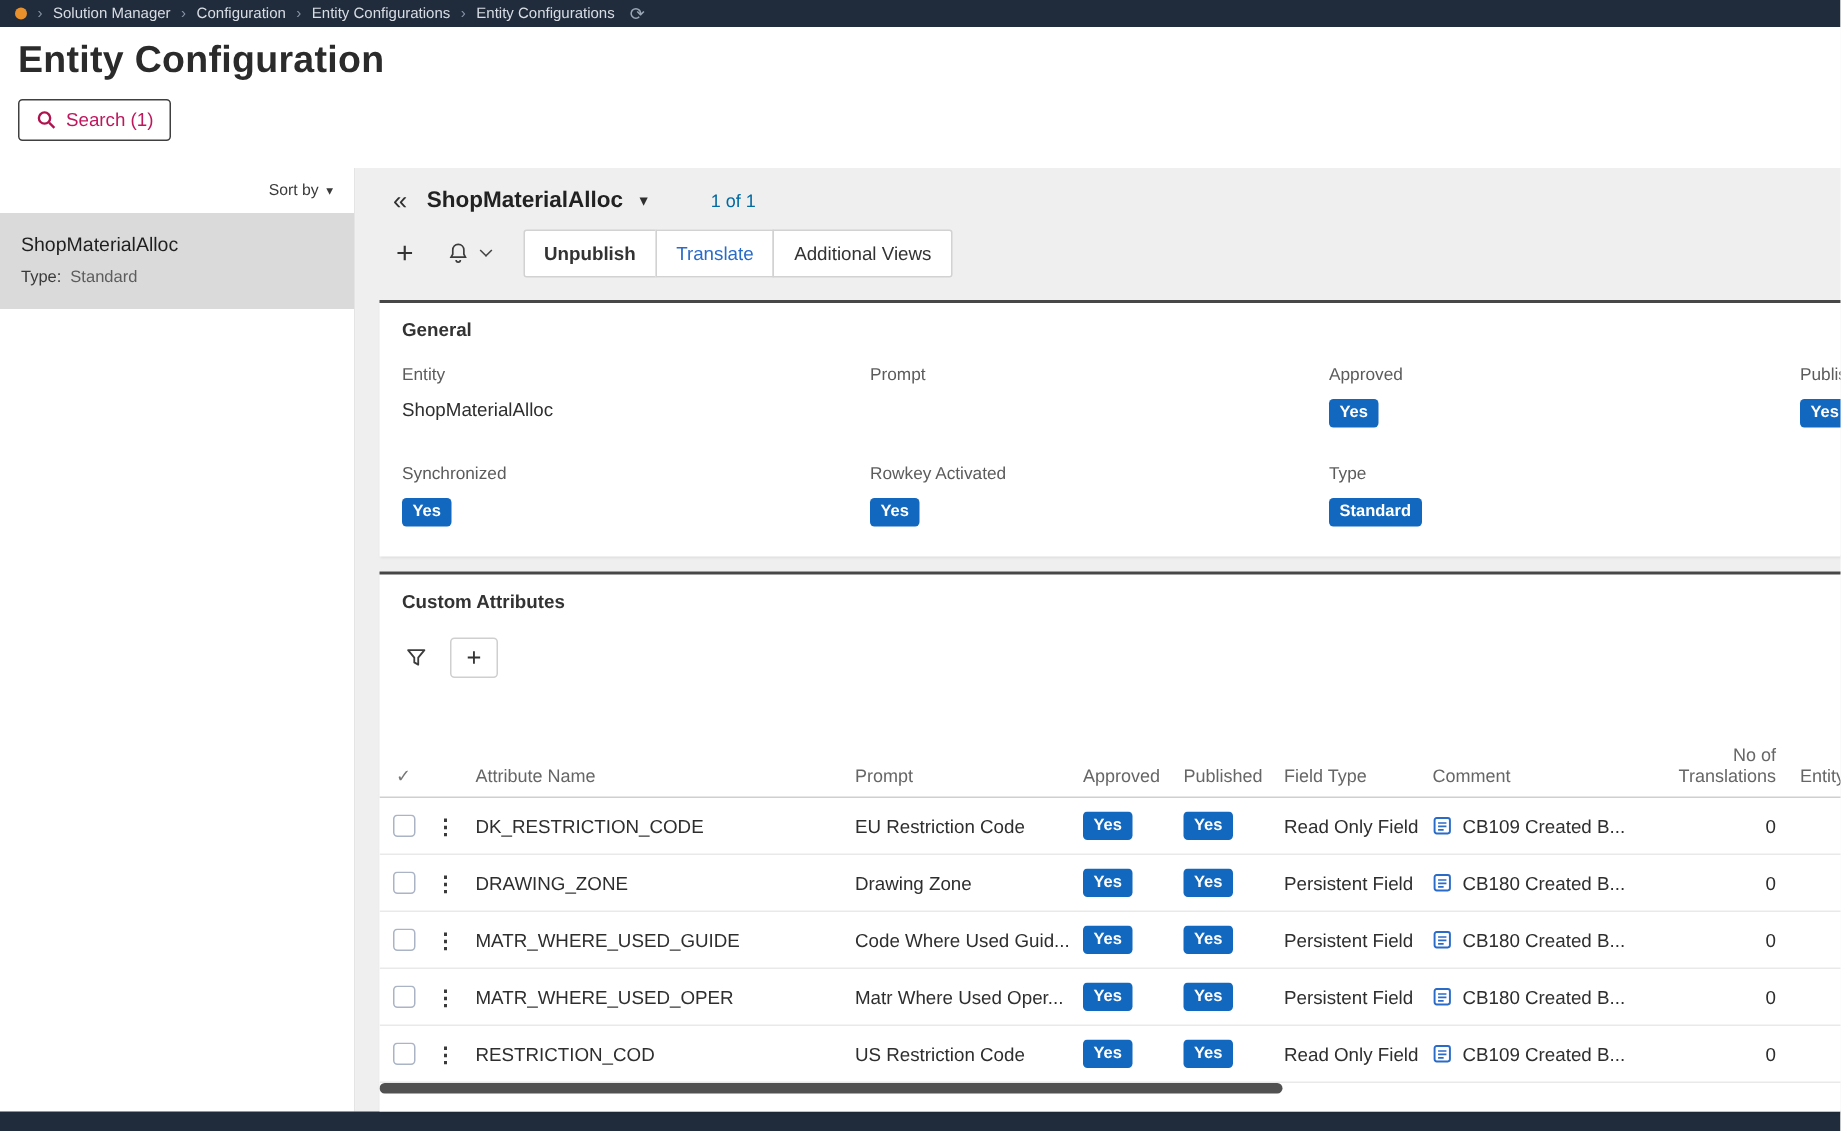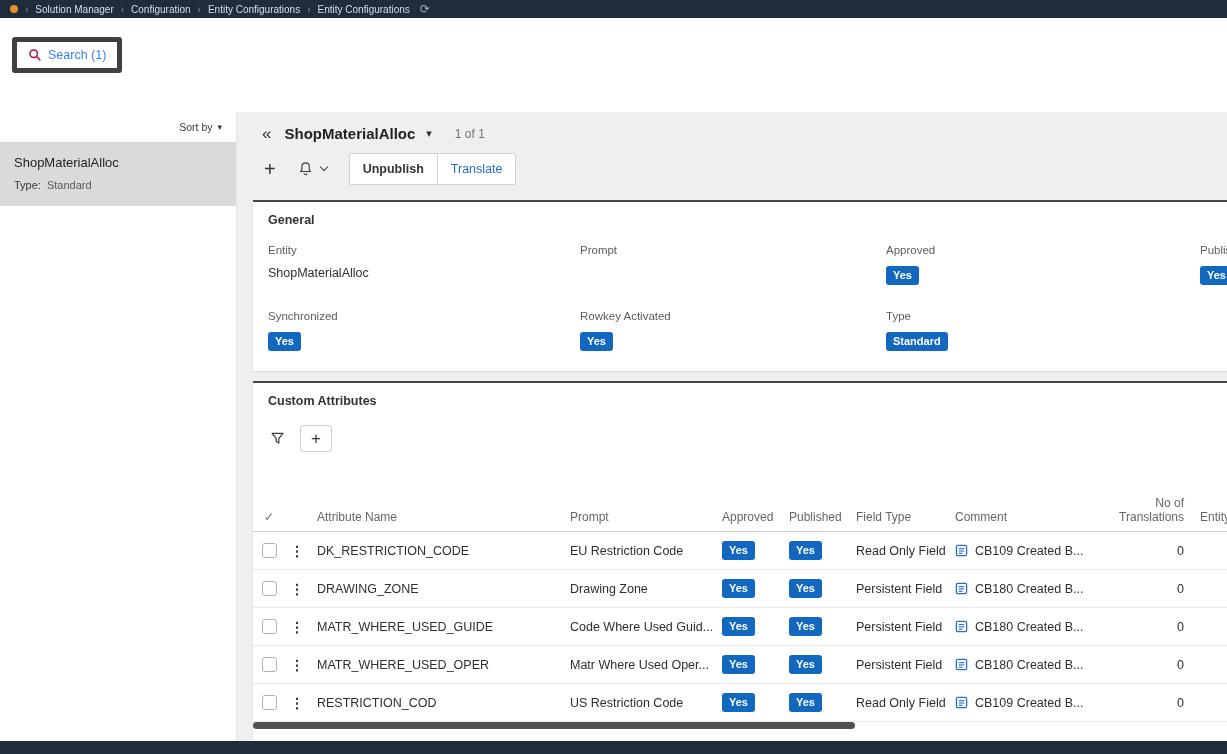--- a/index.html
+++ b/index.html
@@ -14,22 +14,22 @@
             align-items:center; padding:0 10px; gap:7px; }
   .app-dot { width:8px; height:8px; border-radius:50%; background:#e8902c; cursor:pointer; }
   .crumb { font-size:10px; color:#d8dde5; cursor:pointer; white-space:nowrap; }
   .crumb-sep { font-size:10px; color:#8793a6; }
   .refresh { color:#9aa5b5; font-size:12px; margin-left:3px; cursor:pointer; line-height:1; }
 
   
   .page-header { flex:0 0 94px; background:#fff; padding:8px 0 0 12px; }
   .page-title { font-size:25px; font-weight:700; color:#2b2b2b; letter-spacing:.2px; }
   .search-btn { margin-top:11px; display:inline-flex; align-items:center; gap:6px;
-                background:#fff; border:5px solid #404040; border-radius:3px;
-                padding:6px 11px; font-size:12.5px; color:#3b82f6; cursor:pointer;
+                background:#fff; border:1px solid #404040; border-radius:3px;
+                padding:6px 11px; font-size:12.5px; color:#be185d; cursor:pointer;
                 font-family:inherit; }
 
   
   .content { flex:1 1 auto; display:flex; min-height:0; }
 
   .sidebar { flex:0 0 237px; width:237px; background:#fff; border-right:1px solid #e4e4e4; }
   .sortby { height:30px; display:flex; align-items:center; justify-content:flex-end;
             gap:5px; padding-right:14px; font-size:10.5px; color:#3a3a3a; cursor:pointer; }
   .sortby-caret { font-size:9px; color:#3a3a3a; }
   .side-item { background:#dadada; padding:13px 14px 15px; cursor:pointer; }
@@ -37,21 +37,21 @@
   .side-item-type { margin-top:9px; font-size:11px; color:#3a3a3a; }
   .side-item-type .tv { color:#5c5c5c; margin-left:6px; }
 
   .main { flex:1 1 auto; background:#efefef; padding-left:16px;
           display:flex; flex-direction:column; overflow:visible; }
 
   .entity-header { margin-top:13px; padding-left:9px; display:flex; align-items:center; }
   .collapse { font-size:17px; color:#2f2f2f; line-height:1; cursor:pointer; }
   .entity-name { margin-left:13px; font-size:15px; font-weight:700; color:#222; }
   .caret-lg { margin-left:11px; font-size:11px; color:#2f2f2f; cursor:pointer; }
-  .pager { margin-left:23px; font-size:12px; color:#737373; }
+  .pager { margin-left:42px; font-size:12px; color:#0369a1; }
 
   .toolbar { margin-top:11px; display:flex; align-items:center; }
   .plus-icon { font-size:20px; font-weight:400; color:#333; padding-left:11px;
                cursor:pointer; line-height:1; }
   .bell-wrap { margin-left:22px; display:flex; align-items:center; gap:8px; cursor:pointer; }
   .chev { width:6px; height:6px; border-right:1.4px solid #444; border-bottom:1.4px solid #444;
           transform:rotate(45deg); margin-top:-4px; }
   .btn-group { margin-left:22px; display:flex; }
   .btn-group button { background:#fff; border:1px solid #d2d2d2; padding:8px 13px;
                       font-size:12.5px; color:#333; cursor:pointer; margin-left:-1px;
@@ -122,20 +122,21 @@
     <span class="crumb-sep">›</span>
     <span class="crumb">Configuration</span>
     <span class="crumb-sep">›</span>
     <span class="crumb">Entity Configurations</span>
     <span class="crumb-sep">›</span>
     <span class="crumb">Entity Configurations</span>
     <span class="refresh">⟳</span>
   </div>
 
   <div class="page-header">
+    <div class="page-title">Entity Configuration</div>
     <button class="search-btn">
       <svg class="search-ico" width="14" height="14" viewBox="0 0 16 16">
         <circle cx="6.5" cy="6.5" r="4.3" fill="none" stroke="#b0124d" stroke-width="1.8"></circle>
         <line x1="10" y1="10" x2="14" y2="14" stroke="#b0124d" stroke-width="1.8"></line>
       </svg>
       <span>Search (1)</span>
     </button>
   </div>
 
   <div class="content">
@@ -167,20 +168,21 @@
         <span class="bell-wrap">
           <svg width="15" height="16" viewBox="0 0 16 16">
             <path d="M8 1.5c-2.4 0-3.9 1.8-3.9 4v3L2.9 10.6h10.2L12 8.5v-3c0-2.2-1.6-4-4-4z" fill="none" stroke="#3c3c3c" stroke-width="1.2"></path>
             <path d="M6.5 12.6a1.5 1.5 0 0 0 3 0" fill="none" stroke="#3c3c3c" stroke-width="1.2"></path>
           </svg>
           <span class="chev"></span>
         </span>
         <div class="btn-group">
           <button>Unpublish</button>
           <button class="btn-translate">Translate</button>
+          <button>Additional Views</button>
         </div>
       </div>
 
       <section class="card card-general">
         <div class="section-title">General</div>
         <div class="fields-grid">
 
           <div class="field">
             <div class="field-label">Entity</div>
             <div class="field-value">ShopMaterialAlloc</div>

